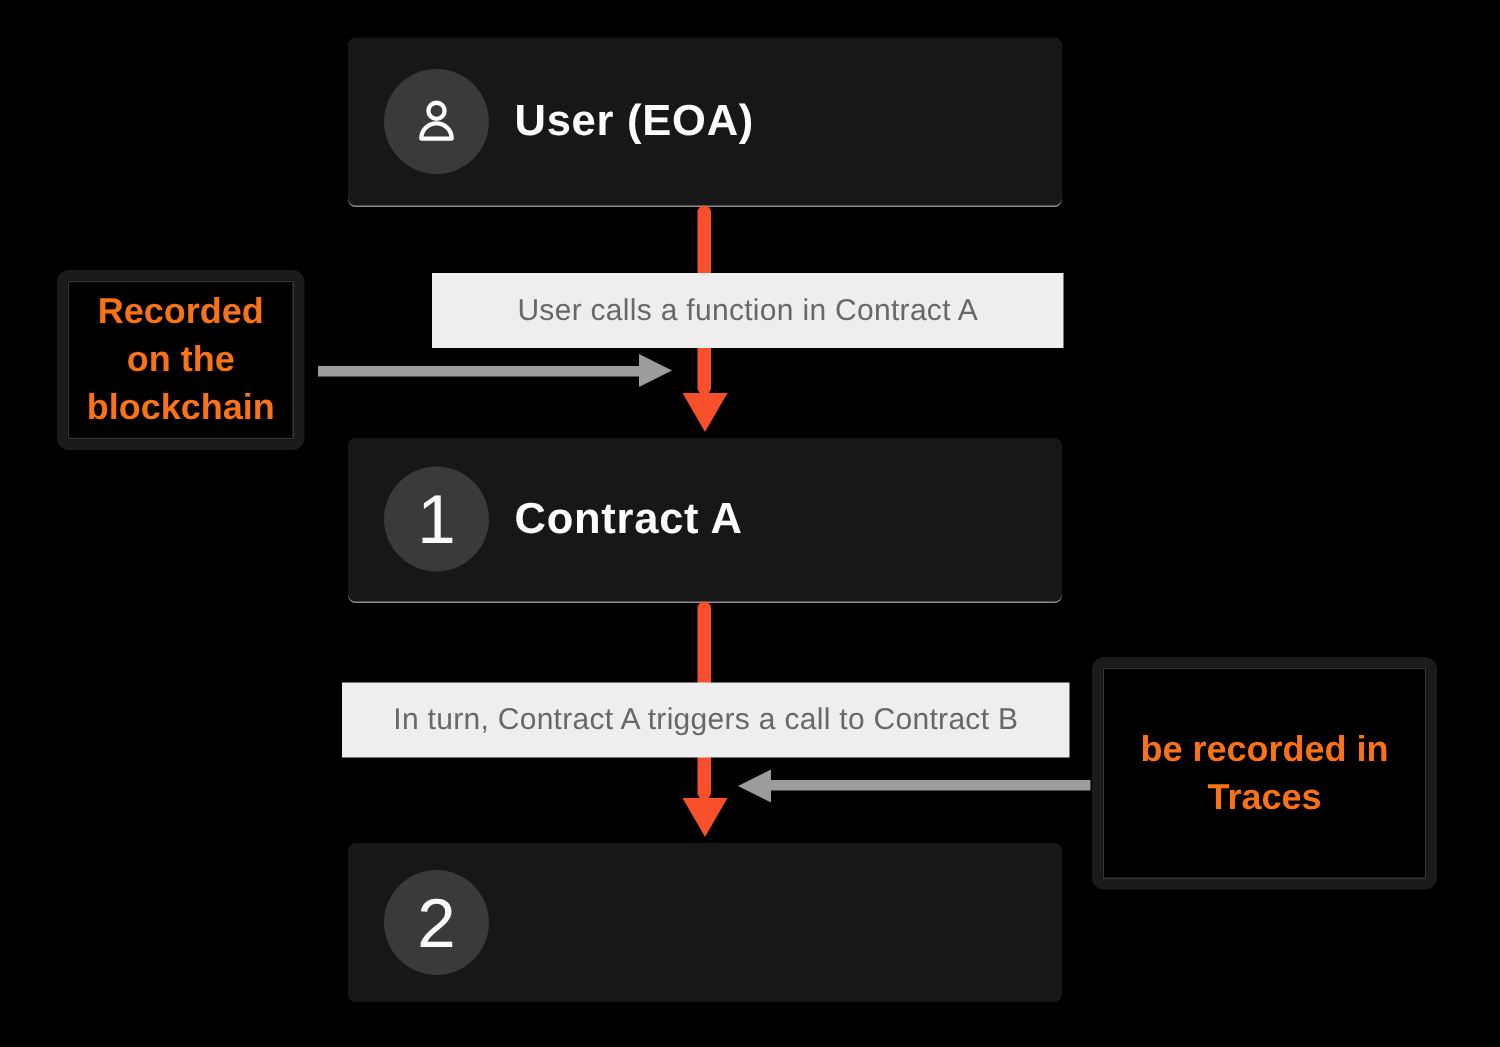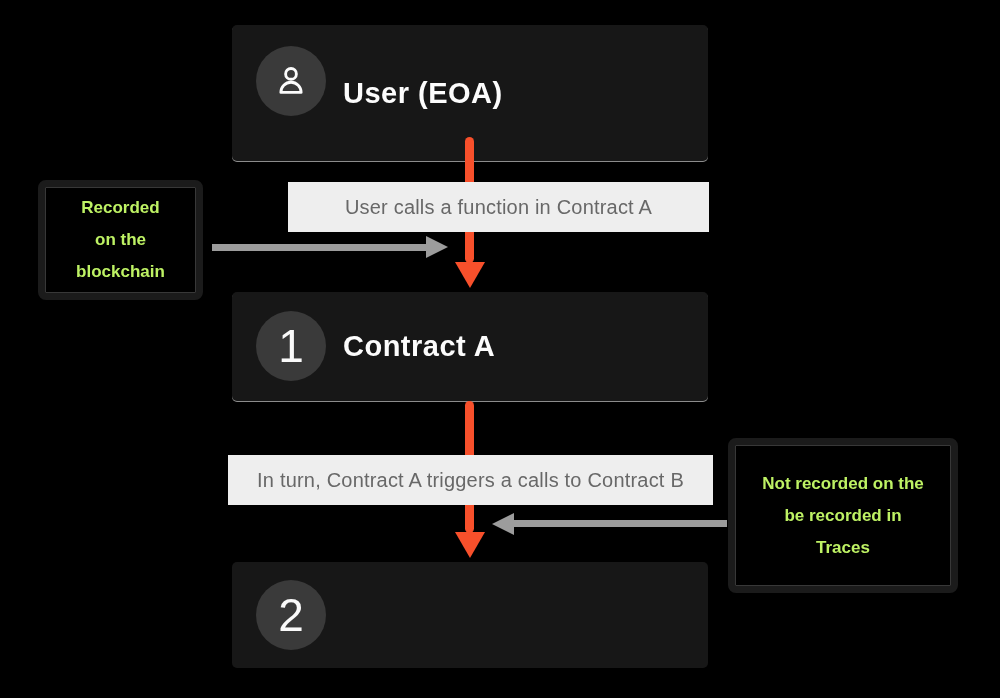--- a/index.html
+++ b/index.html
@@ -48,31 +48,31 @@
     border-right:22px solid #9c9c9c;
   }
   
   .note{
     position:absolute;box-sizing:border-box;background:#000;
     border:7px solid #1b1b1b;border-radius:8px;
     box-shadow:inset 0 0 0 1px rgba(255,255,255,0.22);
     display:flex;flex-direction:column;align-items:center;justify-content:center;
   }
   .note .line{
-    color:#bef264;font-size:17px;font-weight:700;line-height:32px;
+    color:#f97316;font-size:24px;font-weight:700;line-height:32px;
     white-space:nowrap;text-align:center;
   }
   .user-icon-svg{display:block;}
 </style>
 </head>
 <body>
 
 <div class="canvas">
 
-  <div class="node edge-line" style="top:25px;height:136px;">
+  <div class="node edge-line" style="top:25px;height:112px;">
     <div class="badge" style="top:21px;">
       <svg class="user-icon-svg" width="38" height="38" viewBox="0 0 24 24" fill="none" stroke="#fcfcfc" stroke-width="1.8" stroke-linecap="round" stroke-linejoin="round">
         <circle cx="12" cy="7.5" r="3.4"></circle>
         <path d="M5.6 19.2 a6.4 6.4 0 0 1 12.8 0 z"></path>
       </svg>
     </div>
     <div class="node-title">User (EOA)</div>
   </div>
 
   <div class="o-shaft" style="left:465px;top:137px;height:126px;"></div>
@@ -95,25 +95,24 @@
     <div class="badge" style="top:19px;">
       <span class="num">1</span>
     </div>
     <div class="node-title">Contract A</div>
   </div>
 
   <div class="o-shaft" style="left:465px;top:401px;height:132px;"></div>
   <div class="o-head" style="left:455px;top:532px;"></div>
 
   <div class="step-label" style="left:228px;top:455px;width:485px;">
-    <span>In turn, Contract A triggers a calls to Contract B</span>
+    <span>In turn, Contract A triggers a call to Contract B</span>
   </div>
 
   <div class="note" style="left:728px;top:438px;width:230px;height:155px;">
-    <div class="line">Not recorded on the</div>
     <div class="line">be recorded in</div>
     <div class="line">Traces</div>
   </div>
 
   <div class="g-head-left" style="left:492px;top:513px;"></div>
   <div class="g-shaft" style="left:514px;top:520px;width:213px;"></div>
 
   <div class="node" style="top:562px;height:106px;">
     <div class="badge" style="top:18px;">
       <span class="num">2</span>

